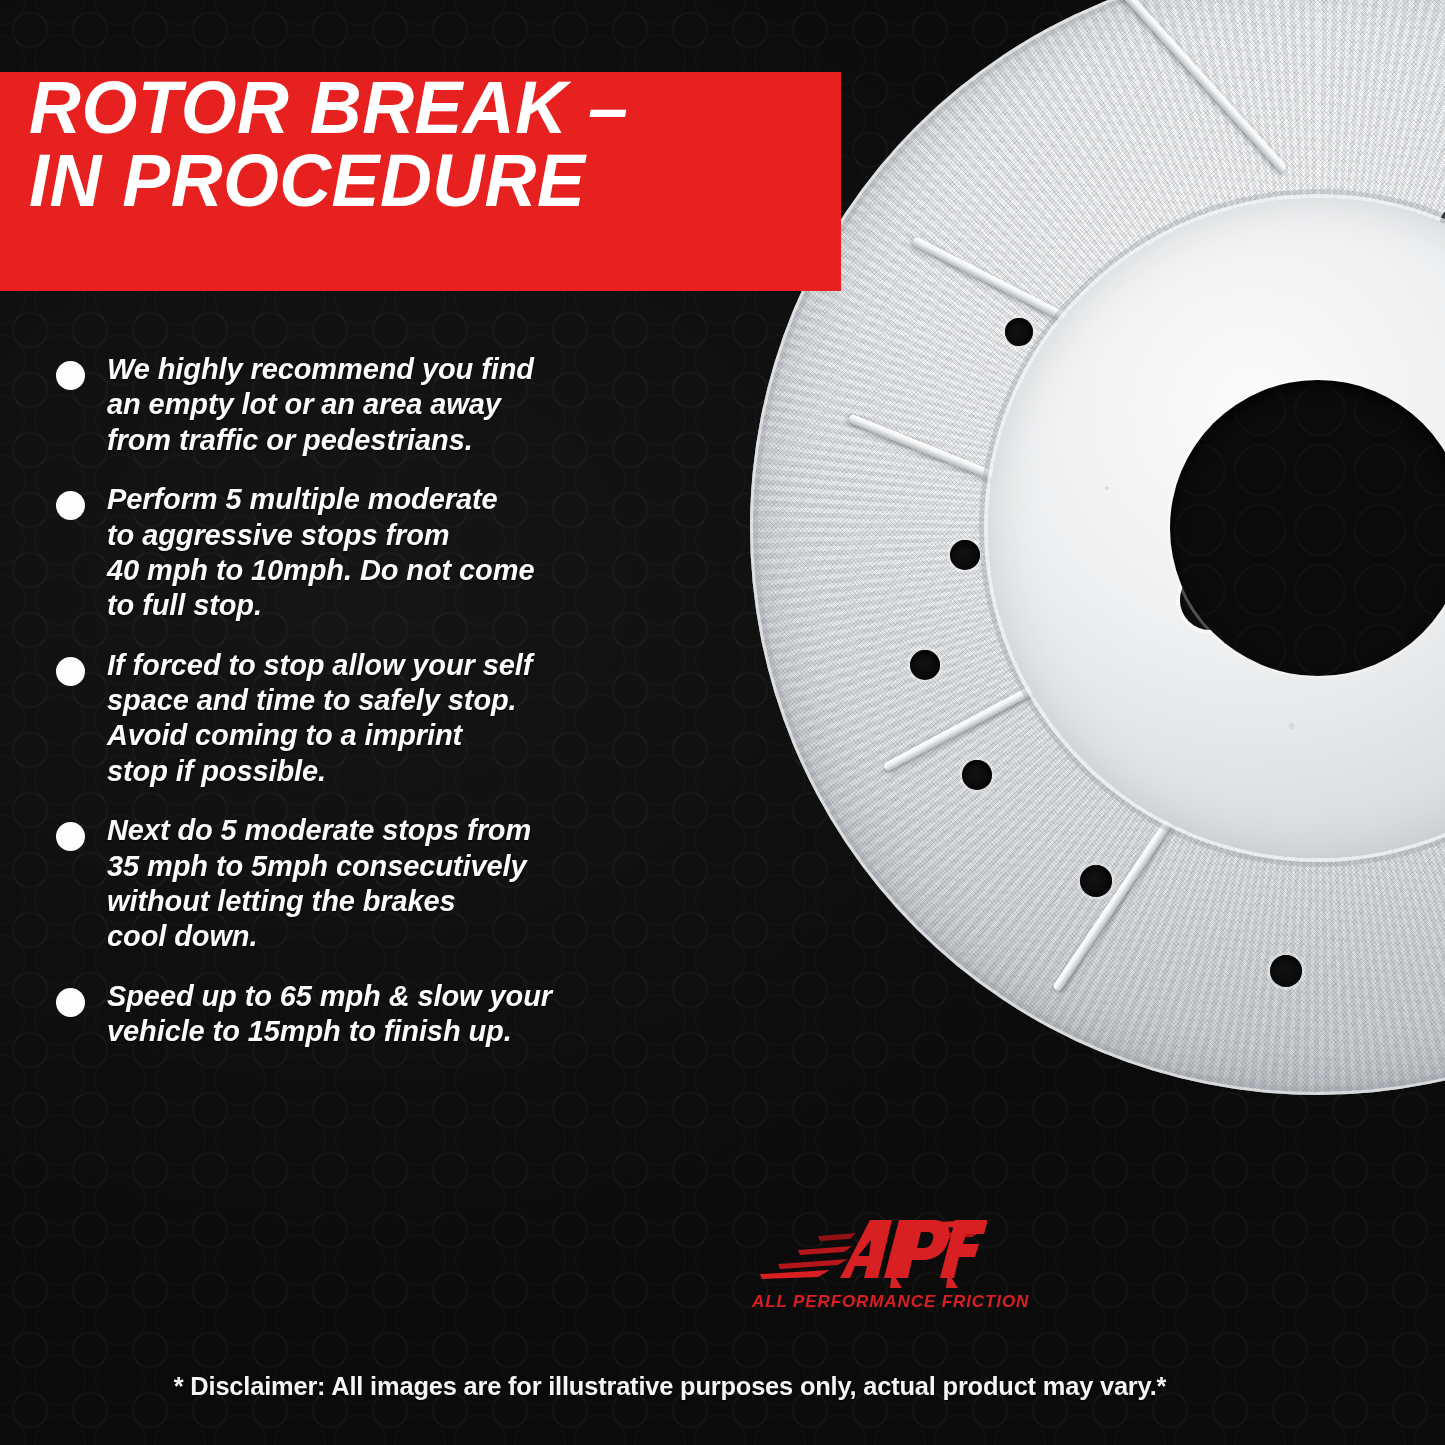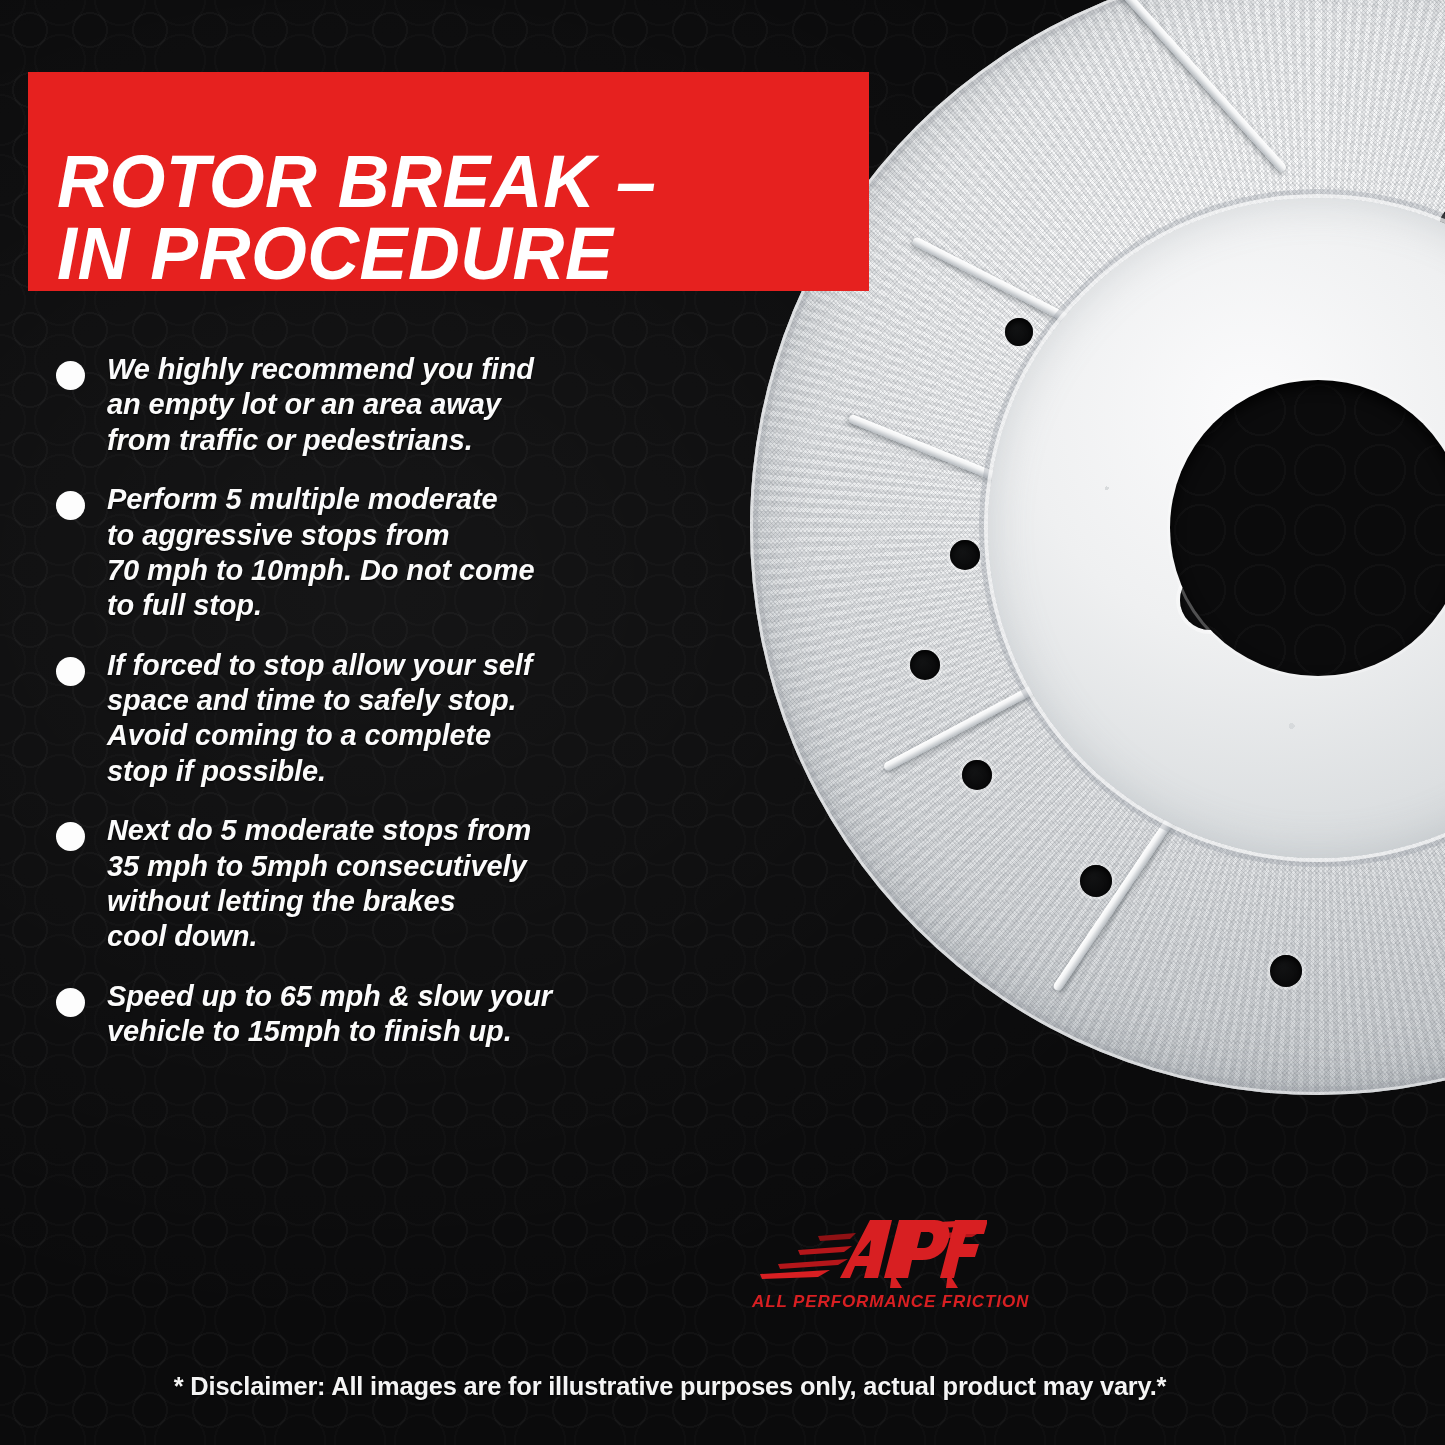--- a/index.html
+++ b/index.html
@@ -165,22 +165,21 @@
 
   
   .banner {
     position: absolute;
     left: 0;
     top: 72px;
     width: 841px;
     height: 219px;
     background: #e6211f;
     display: flex;
-    align-items: flex-end;
-    margin-left: 28px;
+    align-items: flex-start;
   }
   .banner-title {
     color: #ffffff;
     font-family: "Liberation Sans", sans-serif;
     font-weight: bold;
     font-style: italic;
     font-size: 74px;
     line-height: 0.98;
     letter-spacing: 0.5px;
     padding: 0 0 0 30px;
@@ -322,28 +321,28 @@
     <div class="bullet-row">
       <span class="bullet-dot"></span>
       <span class="bullet-text">We highly recommend you find
 an empty lot or an area away
 from traffic or pedestrians.</span>
     </div>
     <div class="bullet-row">
       <span class="bullet-dot"></span>
       <span class="bullet-text">Perform 5 multiple moderate
 to aggressive stops from
-70 mph to 10mph. Do not come
+40 mph to 10mph. Do not come
 to full stop.</span>
     </div>
     <div class="bullet-row">
       <span class="bullet-dot"></span>
       <span class="bullet-text">If forced to stop allow your self
 space and time to safely stop.
-Avoid coming to a complete
+Avoid coming to a imprint
 stop if possible.</span>
     </div>
     <div class="bullet-row">
       <span class="bullet-dot"></span>
       <span class="bullet-text">Next  do 5 moderate stops from
 35 mph to 5mph consecutively
 without letting the brakes
 cool down.</span>
     </div>
     <div class="bullet-row">

